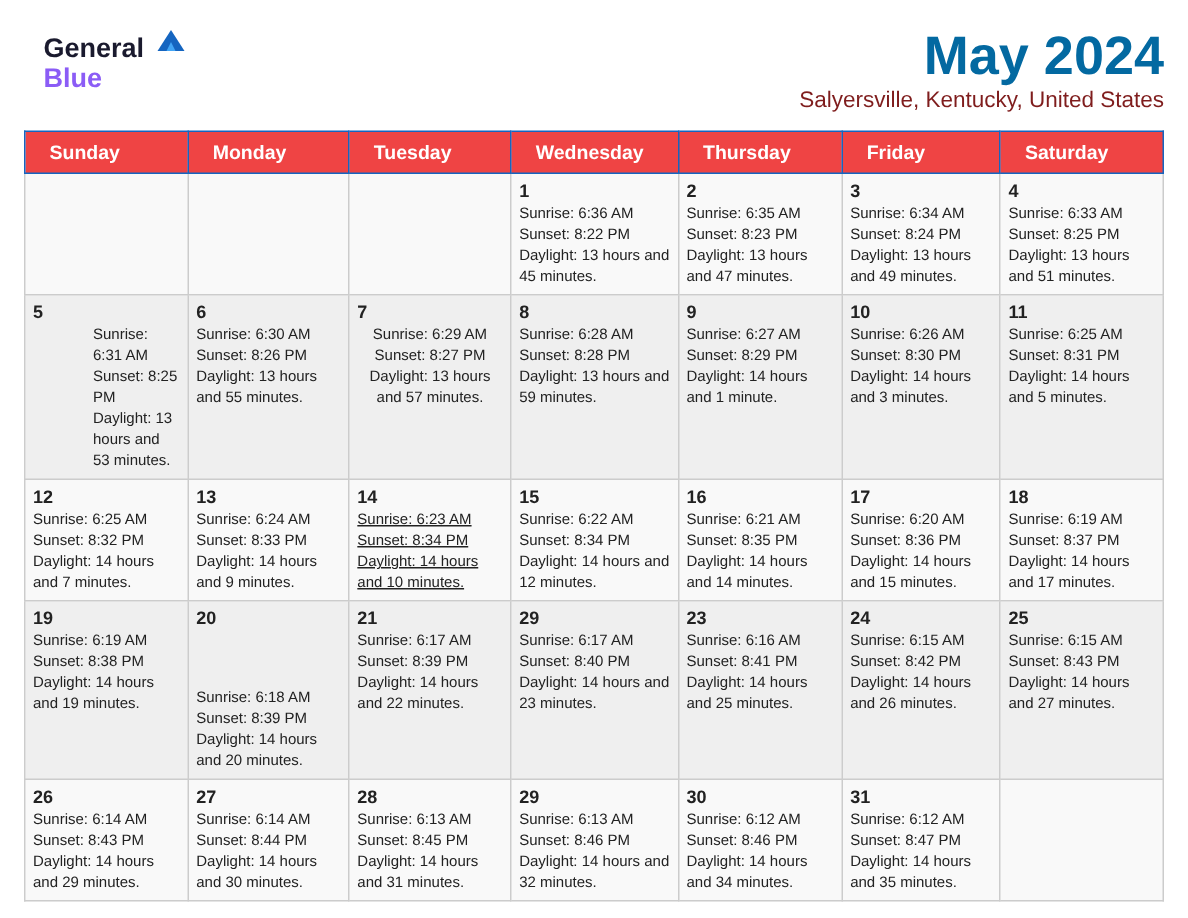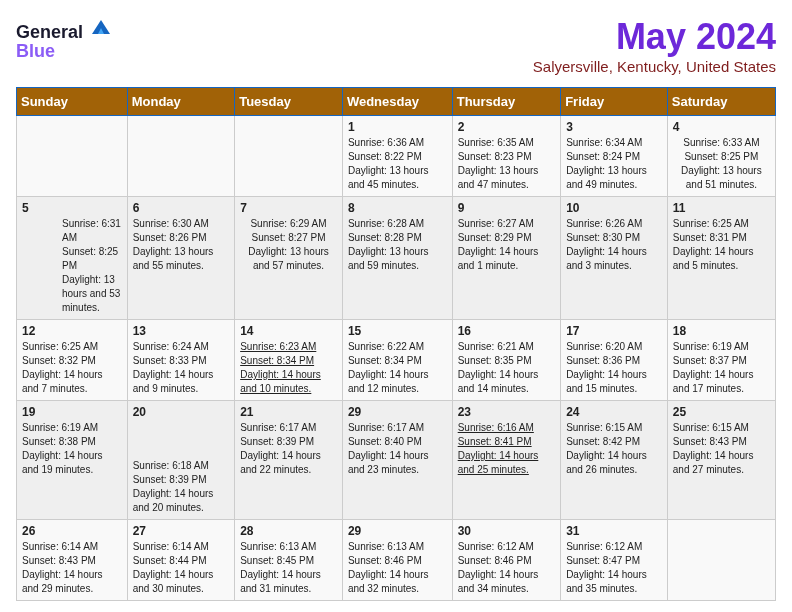--- a/index.html
+++ b/index.html
@@ -12,20 +12,21 @@
     }
     .header-area {
       display: flex;
       justify-content: space-between;
       align-items: flex-start;
       margin-bottom: 12px;
     }
     .logo {
       display: flex;
       align-items: center;
+      margin-left: 13px;
     }
     .logo-text-general {
       font-size: 18px;
       font-weight: bold;
       color: #1a1a2e;
       line-height: 1;
     }
     .logo-text-blue {
       font-size: 18px;
       font-weight: bold;
@@ -36,36 +37,36 @@
       width: 22px;
       height: 22px;
       margin-left: 2px;
     }
     .title-area {
       text-align: right;
     }
     .calendar-title {
       font-size: 36px;
       font-weight: bold;
-      color: #6d28d9;
+      color: #0369a1;
     }
     .calendar-subtitle {
       font-size: 15px;
       color: #7f1d1d;
     }
     table {
       width: 100%;
       border-collapse: collapse;
     }
     thead th {
-      background-color: #a16207;
+      background-color: #ef4444;
       color: #fff;
       font-size: 13px;
       font-weight: bold;
-      padding: 6px 4px;
+      padding: 6px 16px;
       text-align: left;
       border: 1px solid #1565c0;
     }
     tbody td {
       border: 1px solid #ccc;
       vertical-align: top;
       padding: 4px 5px;
       width: 113px;
       min-height: 80px;
       font-size: 10.5px;
@@ -150,21 +151,21 @@
 Daylight: 13 hours and 47 minutes.</div>
         </td>
         <td>
           <span class="day-number">3</span>
           <div class="cell-info" style="white-space: pre-line;">Sunrise: 6:34 AM
 Sunset: 8:24 PM
 Daylight: 13 hours and 49 minutes.</div>
         </td>
         <td>
           <span class="day-number">4</span>
-          <div class="cell-info" style="white-space: pre-line; text-align: center;">Sunrise: 6:33 AM
+          <div class="cell-info" style="white-space: pre-line;">Sunrise: 6:33 AM
 Sunset: 8:25 PM
 Daylight: 13 hours and 51 minutes.</div>
         </td>
       </tr>
       <tr>
         <td>
           <span class="day-number">5</span>
           <div class="cell-info" style="white-space: pre-line; margin-left: 40px;">Sunrise: 6:31 AM
 Sunset: 8:25 PM
 Daylight: 13 hours and 53 minutes.</div>
@@ -270,21 +271,21 @@
 Daylight: 14 hours and 22 minutes.</div>
         </td>
         <td>
           <span class="day-number">29</span>
           <div class="cell-info" style="white-space: pre-line;">Sunrise: 6:17 AM
 Sunset: 8:40 PM
 Daylight: 14 hours and 23 minutes.</div>
         </td>
         <td>
           <span class="day-number">23</span>
-          <div class="cell-info" style="white-space: pre-line; text-decoration: underline;">Sunrise: 6:16 AM
+          <div class="cell-info" style="white-space: pre-line;">Sunrise: 6:16 AM
 Sunset: 8:41 PM
 Daylight: 14 hours and 25 minutes.</div>
         </td>
         <td>
           <span class="day-number">24</span>
           <div class="cell-info" style="white-space: pre-line;">Sunrise: 6:15 AM
 Sunset: 8:42 PM
 Daylight: 14 hours and 26 minutes.</div>
         </td>
         <td>

